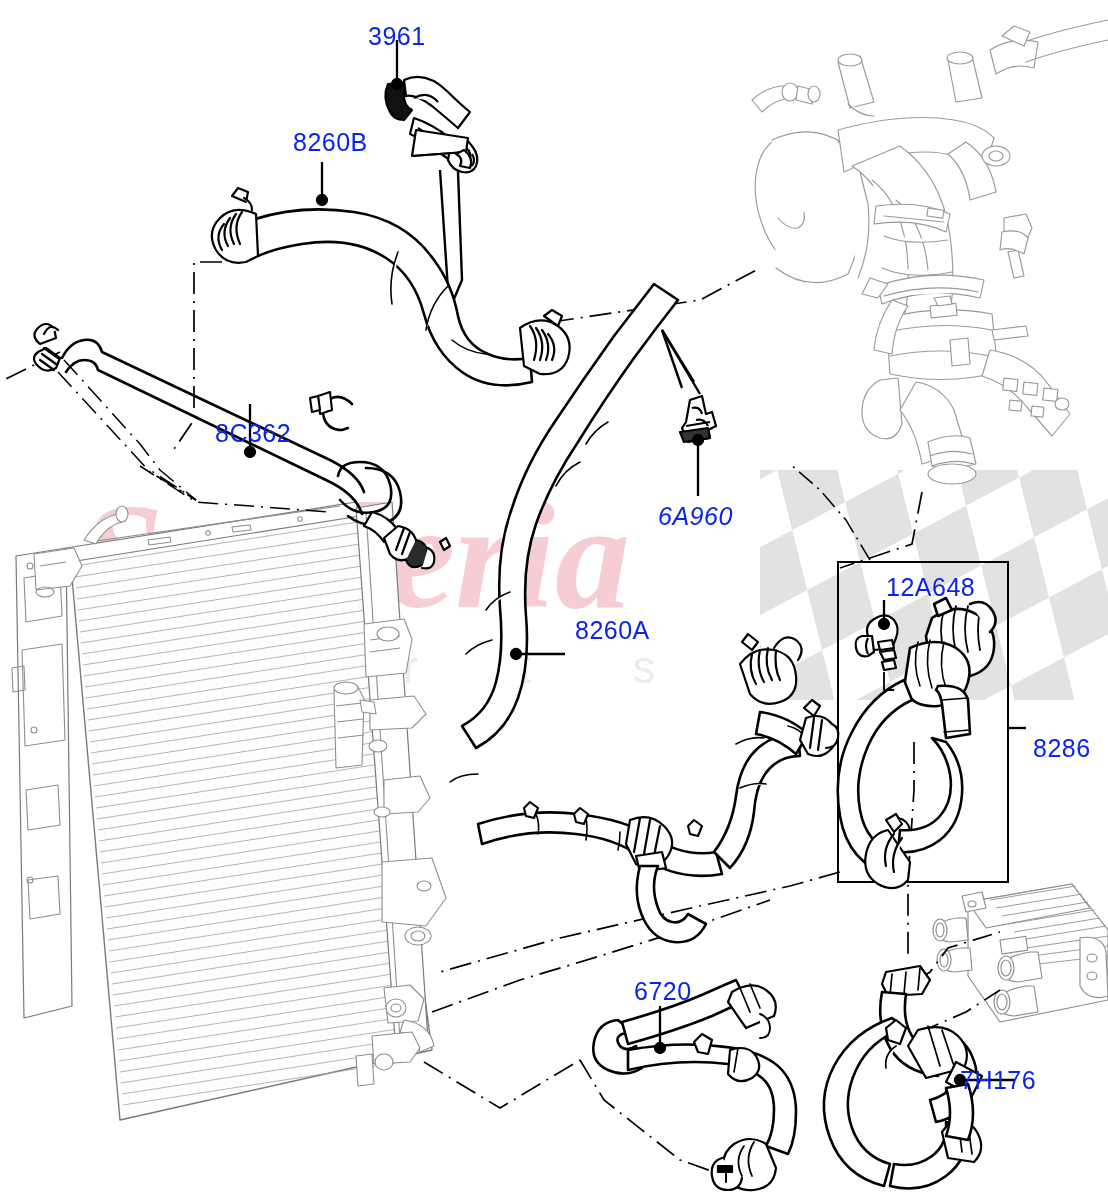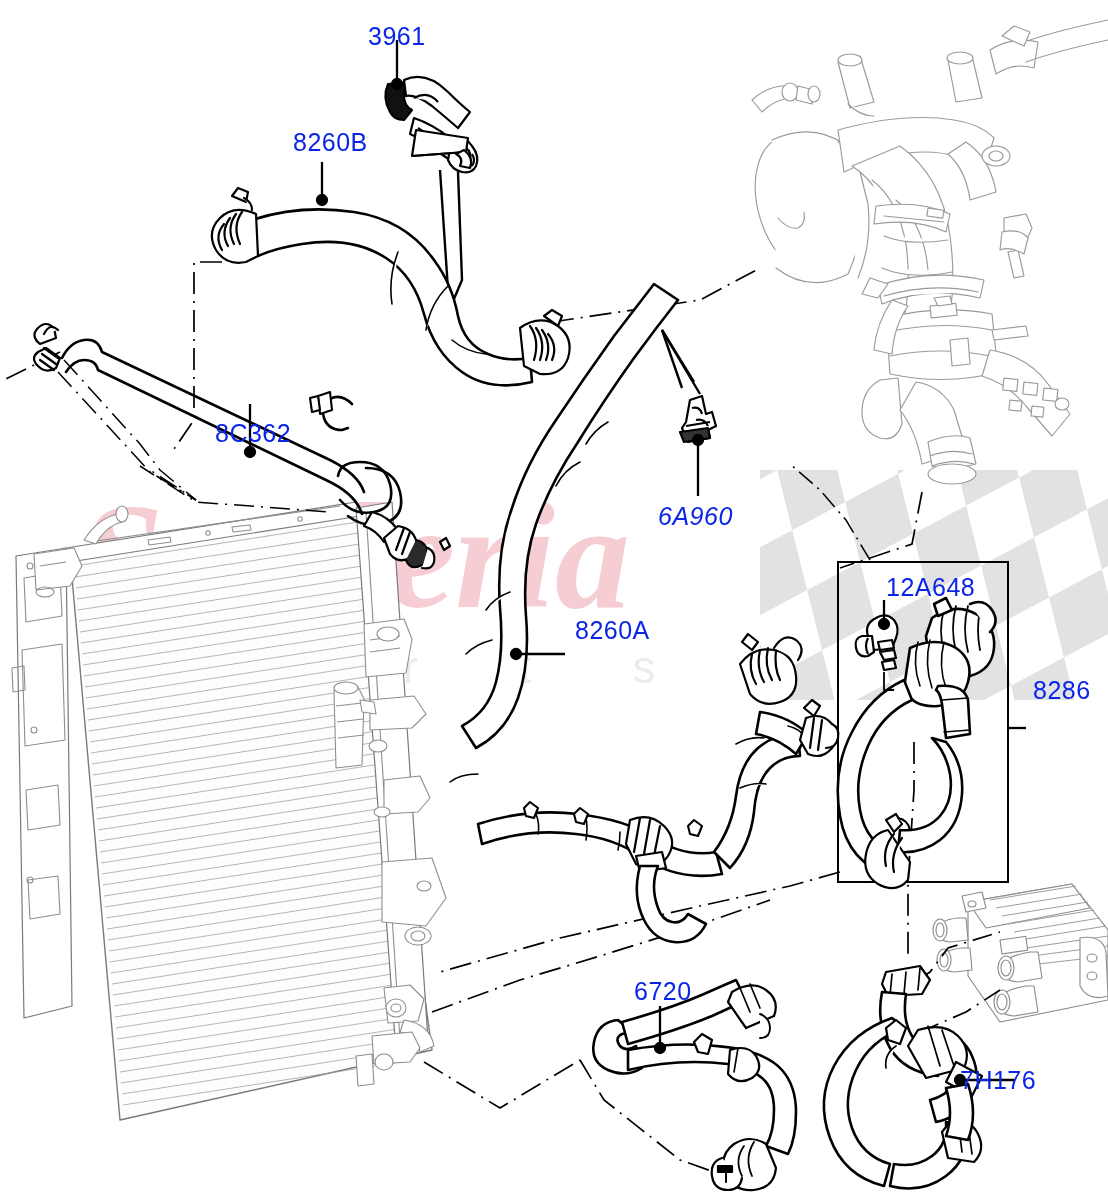--- a/index.html
+++ b/index.html
@@ -735,19 +735,19 @@
   <div class="part-label" style="left:293px; top:130px;text-align:center;">8260B</div>
 
   <div class="part-label" style="left:215px; top:376px;margin-top:45px;">8C362</div>
 
   <div class="part-label" style="left:658px; top:504px;font-style:italic;">6A960</div>
 
   <div class="part-label" style="left:575px; top:618px;">8260A</div>
 
   <div class="part-label" style="left:886px; top:575px;">12A648</div>
 
-  <div class="part-label" style="left:1033px; top:678px;">8286</div>
+  <div class="part-label" style="left:1033px; top:736px;">8286</div>
 
   <div class="part-label" style="left:634px; top:979px;">6720</div>
 
   <div class="part-label" style="left:960px; top:1068px;">7H176</div>
 
 </div>
 
 </body></html>

